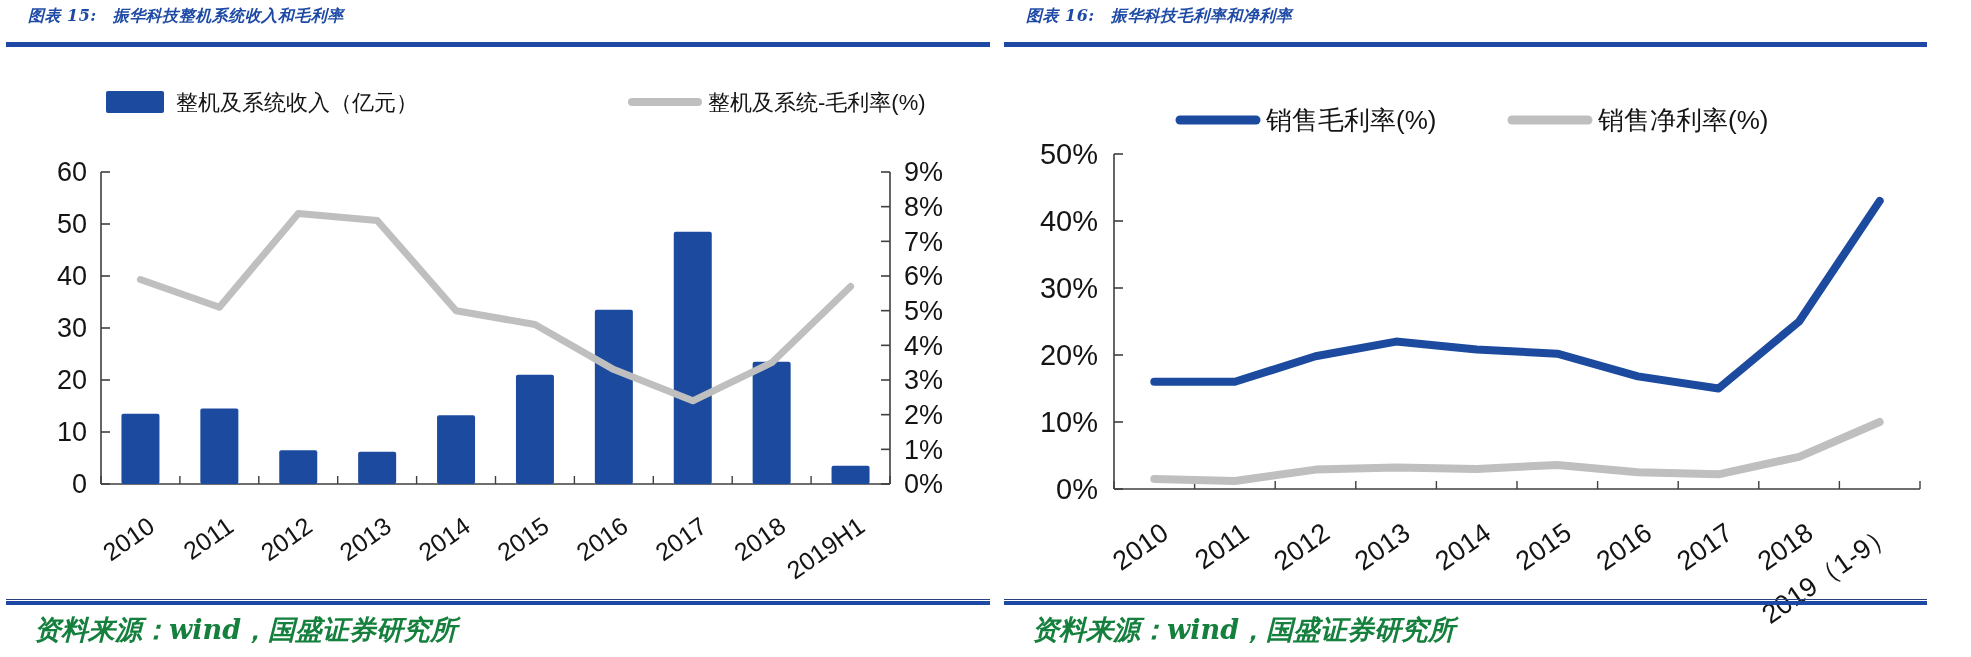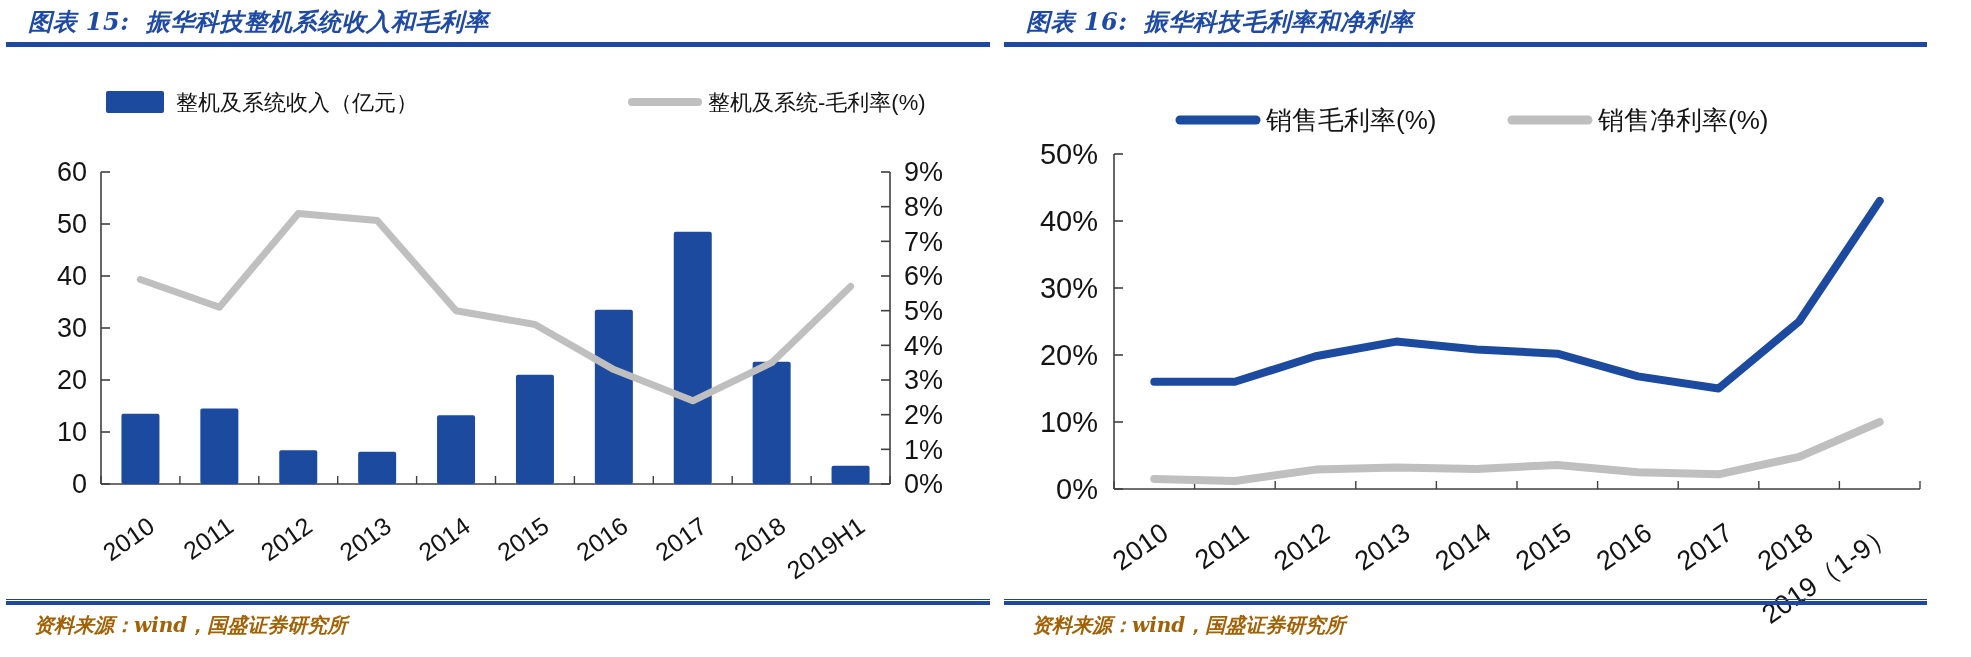--- a/index.html
+++ b/index.html
@@ -1,30 +1,30 @@
 <!DOCTYPE html>
 <html><head>
 <meta charset="utf-8">
 <style>
   html,body{margin:0;padding:0;background:#fff;}
   body{width:1971px;height:657px;position:relative;overflow:hidden;
        font-family:"Liberation Sans",sans-serif;}
   .panel{position:absolute;top:0;height:657px;}
   .fig-title{position:absolute;top:6px;left:22px;white-space:nowrap;
        font-family:"DejaVu Serif",serif;font-style:italic;font-weight:600;
-       color:#1e4aa5;font-size:24px;letter-spacing:.5px;}
+       color:#1e4aa5;font-size:16px;letter-spacing:.5px;}
   .t-prefix{margin-right:16px;}
   .title-rule{position:absolute;top:42px;left:0;width:100%;height:5px;background:#1d49a4;}
   .chart-svg{position:absolute;top:48px;left:0;overflow:visible;}
   .src-rule{position:absolute;top:599px;left:0;width:100%;}
   .sr1{height:1px;background:#2a3f7d;}
   .sr2{height:4px;background:#1d49a4;margin-top:1px;}
   .source{position:absolute;top:612px;left:28px;white-space:nowrap;
        font-family:"DejaVu Serif",serif;font-style:italic;font-weight:600;
-       color:#a16207;font-size:20px;}
+       color:#15803d;font-size:27px;}
   svg text{font-family:"Liberation Sans",sans-serif;fill:#141414;}
   .tick{font-size:27px;}
   .tick2{font-size:29px;}
   .xlab{font-size:25px;}
   .xlab2{font-size:27px;}
   .leg{font-size:22px;}
   .leg2{font-size:26px;}
 </style>
 </head>
 <body>

